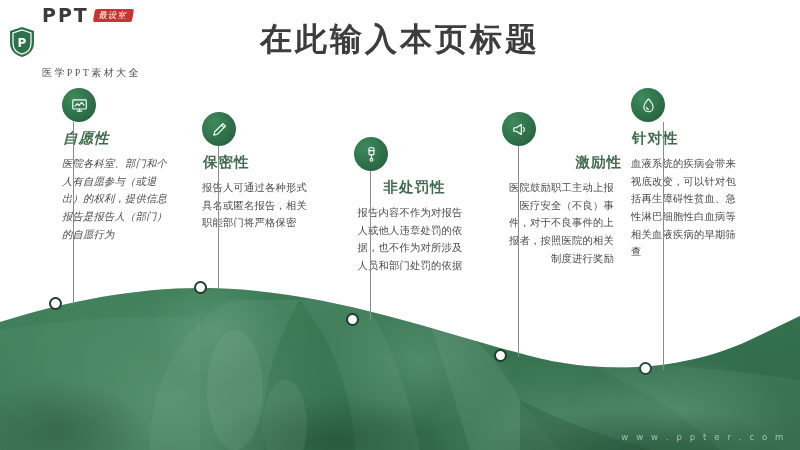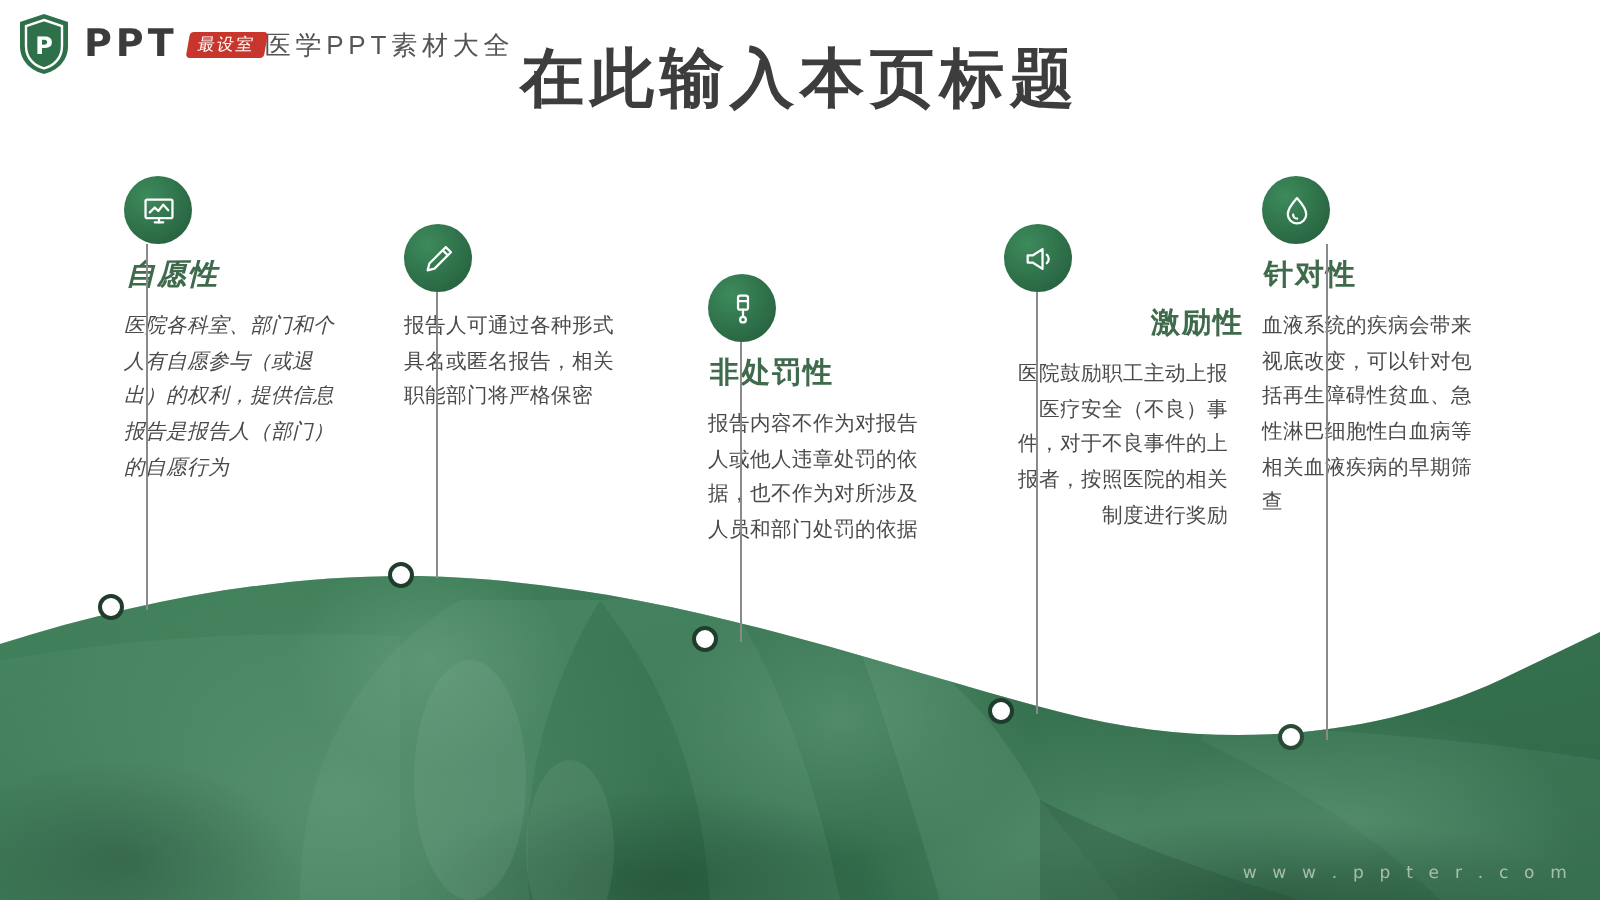--- a/index.html
+++ b/index.html
@@ -11,25 +11,25 @@
   }
   .slide{position:absolute;inset:0;width:800px;height:450px;overflow:hidden;background:#fff;}
 
   
   .wave-wrap{position:absolute;left:0;top:0;width:800px;height:450px;z-index:1;}
   .wave-svg{position:absolute;left:0;top:0;width:800px;height:450px;display:block;}
 
   
   .logo{position:absolute;left:8px;top:6px;z-index:20;display:flex;align-items:center;gap:6px;}
   .logo-shield{width:28px;height:32px;position:relative;flex:0 0 auto;}
-  .logo-txt{display:flex;flex-direction:row;justify-content:space-between;line-height:1;}
+  .logo-txt{display:flex;flex-direction:column;justify-content:space-between;line-height:1;gap:40px;}
   .logo-row1{display:flex;align-items:center;gap:5px;}
   .logo-ppt{font-size:19px;font-weight:bold;color:#3b3b3b;letter-spacing:2px;font-family:"DejaVu Sans",sans-serif;}
   .logo-badge{background:#c8352c;color:#fff;font-size:8.5px;padding:2px 5px 2px 5px;border-radius:2px;letter-spacing:1px;transform:skewX(-10deg);}
-  .logo-sub{font-size:13px;color:#555;letter-spacing:2.4px;margin-top:3px;}
+  .logo-sub{font-size:10px;color:#555;letter-spacing:2.4px;margin-top:3px;font-family:Liberation Serif, serif;}
 
   
   .title{
     position:absolute;left:0;right:0;top:18px;text-align:center;z-index:20;
     font-size:32px;font-weight:bold;color:#3d3d3d;letter-spacing:3px;
   }
 
   
   .cols{position:absolute;left:0;top:0;width:800px;height:450px;z-index:15;}
   .col{position:absolute;width:120px;}
@@ -157,26 +157,27 @@
     <div class="marker" style="left:49px;top:297px;"></div>
 
     <div class="stem" style="left:218px;top:146px;height:143px;"></div>
     <div class="col" style="left:202px;top:112px;">
       <div class="icon-circle">
         <svg width="17" height="17" viewBox="0 0 24 24" fill="none" stroke="#ffffff" stroke-width="1.6" stroke-linecap="round" stroke-linejoin="round">
           <path d="M16.8 3.6 l3.6 3.6 -11.6 11.6 -4.8 1.2 1.2 -4.8 Z"></path>
           <path d="M14.6 5.8 l3.6 3.6"></path>
         </svg>
       </div>
+      <div class="col-head">保密性</div>
       <div class="col-body">报告人可通过各种形式具名或匿名报告，相关职能部门将严格保密</div>
     </div>
     <div class="marker" style="left:194px;top:281px;"></div>
 
     <div class="stem" style="left:370px;top:171px;height:150px;"></div>
-    <div class="col" style="left:354px;top:137px;">
+    <div class="col" style="left:354px;top:137px;text-align:center;">
       <div class="icon-circle">
         <svg width="17" height="17" viewBox="0 0 24 24" fill="none" stroke="#ffffff" stroke-width="1.6" stroke-linecap="round" stroke-linejoin="round">
           <rect x="8.5" y="2.5" width="7" height="10" rx="1.4"></rect>
           <path d="M8.5 6.5 h7"></path>
           <path d="M12 12.5 v5"></path>
           <circle cx="12" cy="19.5" r="2"></circle>
         </svg>
       </div>
       <div class="col-head">非处罚性</div>
       <div class="col-body">报告内容不作为对报告人或他人违章处罚的依据，也不作为对所涉及人员和部门处罚的依据</div>

